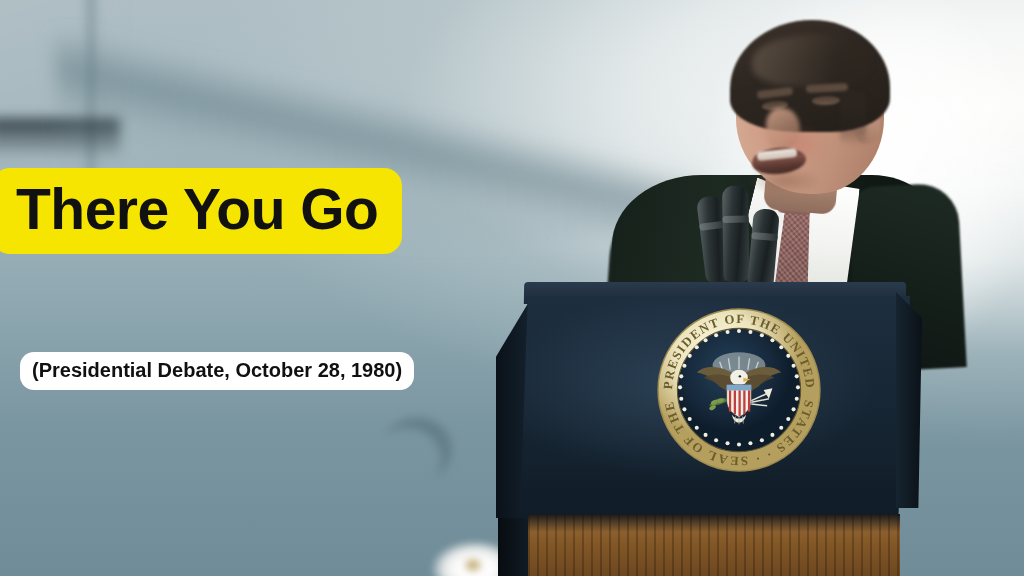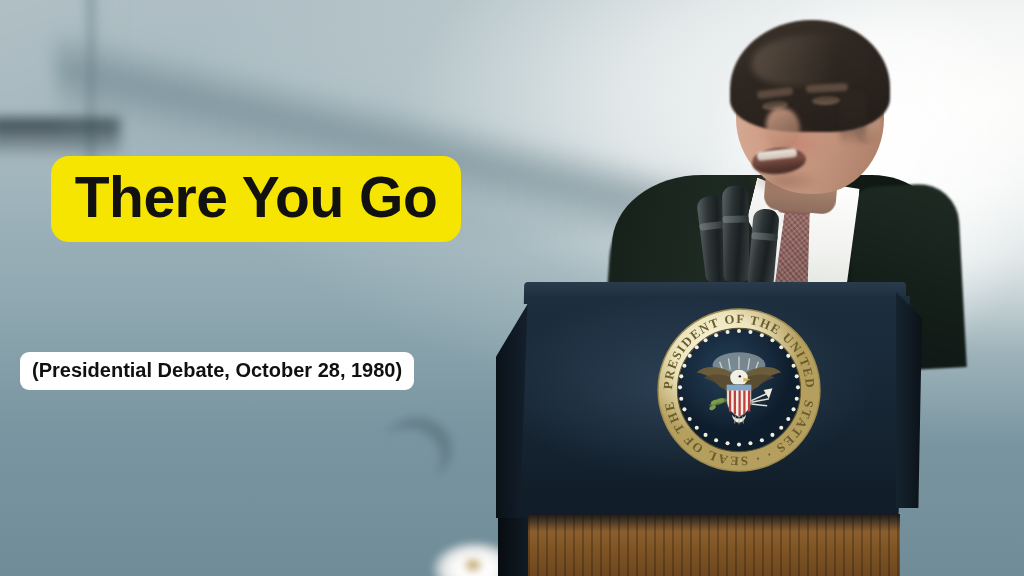--- a/index.html
+++ b/index.html
@@ -366,23 +366,22 @@
   
   .seal {
     position: absolute;
     left: 651px; top: 302px;
     width: 176px; height: 176px;
   }
 
   
   .title-wrap {
     position: absolute;
-    left: 0; top: 156px;
+    left: 0; top: 168px;
     width: 520px;
-    text-align: center;
     line-height: 0;
     pointer-events: none;
   }
   .title-line {
     display: inline-block;
     background: #f5e500;
     color: #111111;
     font-weight: bold;
     font-size: 57px;
     line-height: 1.02;
@@ -397,21 +396,21 @@
   .subtitle {
     position: absolute;
     left: 20px; top: 352px;
     display: inline-block;
     background: #ffffff;
     color: #101010;
     font-weight: bold;
     font-size: 20px;
     line-height: 1.25;
     padding: 6px 12px 7px 12px;
-    border-radius: 9px;
+    border-radius: 14px;
     white-space: nowrap;
   }
 </style>
 </head>
 <body>
 
 <div id="stage">
 
   <div class="bg-base"></div>
   <div class="bg-wallpanel"></div>

